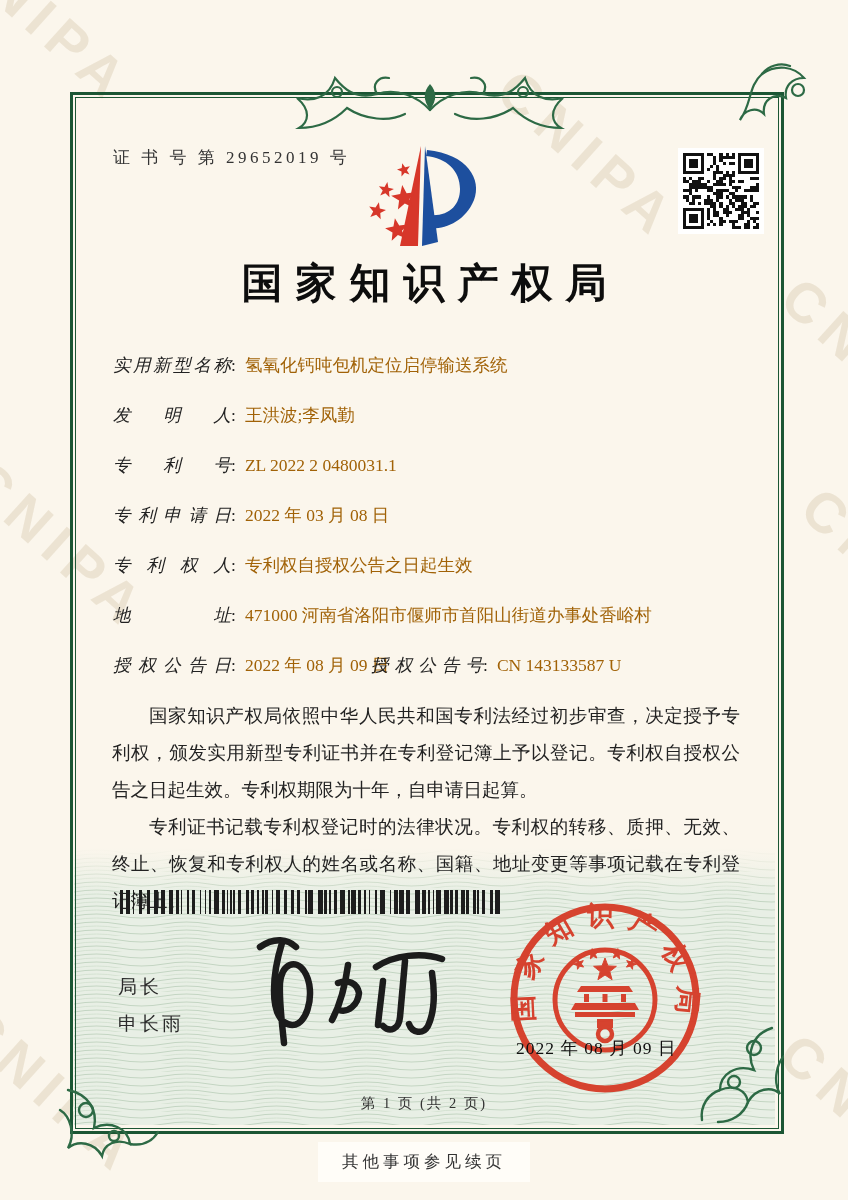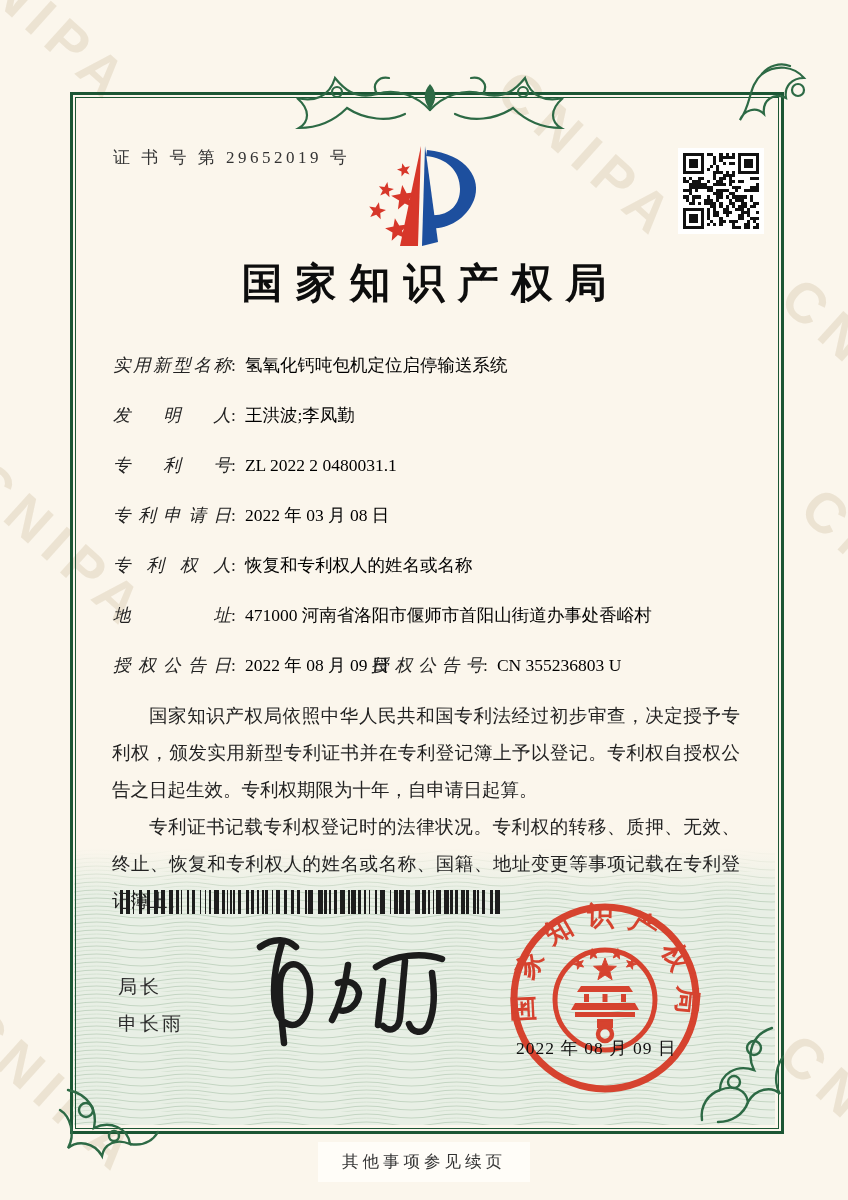--- a/index.html
+++ b/index.html
@@ -27,21 +27,21 @@
   .qr-grid i.b{background:#111;}
   .title{position:absolute;left:70px;top:256px;width:708px;text-align:center;
          font-size:41px;font-weight:bold;letter-spacing:13px;padding-left:13px;
          box-sizing:border-box;color:#0d0d0d;z-index:3;}
   
   .fields{position:absolute;left:113px;top:352px;width:600px;z-index:3;font-size:17.5px;}
   .frow{position:relative;height:50px;line-height:26px;}
   .f-label{display:inline-block;width:118px;text-align:justify;text-align-last:justify;
            font-weight:500;color:#222;vertical-align:top;font-style:italic;}
   .f-colon{margin-right:9px;color:#222;}
-  .f-value{color:#000000;}
+  .f-value{color:#a16207;}
   .fpair2{position:absolute;left:258px;top:0;}
   .fpair2 .f-label{width:112px;}
   
   .body-text{position:absolute;left:112px;top:698px;width:628px;z-index:3;
              font-size:18.5px;line-height:37px;text-align:justify;color:#222;}
   .body-text p{margin:0;text-indent:2em;}
   
   .barcode{position:absolute;left:120px;top:890px;width:394px;height:24px;z-index:3;
            display:flex;align-items:stretch;}
   .barcode i{display:block;height:100%;}
@@ -774,29 +774,29 @@
     <div class="frow">
       <span class="f-label">发明人</span><span class="f-colon">:</span><span class="f-value">王洪波;李凤勤</span>
     </div>
     <div class="frow">
       <span class="f-label">专利号</span><span class="f-colon">:</span><span class="f-value">ZL 2022 2 0480031.1</span>
     </div>
     <div class="frow">
       <span class="f-label">专利申请日</span><span class="f-colon">:</span><span class="f-value">2022 年 03 月 08 日</span>
     </div>
     <div class="frow">
-      <span class="f-label">专利权人</span><span class="f-colon">:</span><span class="f-value">恢复和专利权人的姓名或名称</span>
+      <span class="f-label">专利权人</span><span class="f-colon">:</span><span class="f-value">专利权自授权公告之日起生效</span>
     </div>
     <div class="frow">
       <span class="f-label">地址</span><span class="f-colon">:</span><span class="f-value">471000 河南省洛阳市偃师市首阳山街道办事处香峪村</span>
     </div>
     <div class="frow">
       <span class="f-label">授权公告日</span><span class="f-colon">:</span><span class="f-value">2022 年 08 月 09 日</span>
       <span class="fpair2">
-        <span class="f-label">授权公告号</span><span class="f-colon">:</span><span class="f-value">CN 355236803 U</span>
+        <span class="f-label">授权公告号</span><span class="f-colon">:</span><span class="f-value">CN 143133587 U</span>
       </span>
     </div>
   </div>
 
   <div class="body-text">
     <p>国家知识产权局依照中华人民共和国专利法经过初步审查，决定授予专利权，颁发实用新型专利证书并在专利登记簿上予以登记。专利权自授权公告之日起生效。专利权期限为十年，自申请日起算。</p>
     <p>专利证书记载专利权登记时的法律状况。专利权的转移、质押、无效、终止、恢复和专利权人的姓名或名称、国籍、地址变更等事项记载在专利登记簿上。</p>
   </div>
 
   <div class="barcode" id="barcode">
@@ -966,15 +966,16 @@
       <rect x="97.5" y="96" width="5" height="8" stroke="none"></rect>
       <rect x="116" y="96" width="5" height="8" stroke="none"></rect>
       <path d="M66,112 L134,112 L130,105 L70,105 Z" stroke="none"></path>
       <rect x="70" y="114" width="60" height="5" stroke="none"></rect>
       <rect x="92" y="121" width="16" height="9" stroke="none"></rect>
       <circle cx="100" cy="136" r="7" fill="none" stroke-width="4.5"></circle>
     </g>
   </svg>
   <div class="seal-date">2022 年 08 月 09 日</div>
 
+  <div class="page-num">第 1 页 (共 2 页)</div>
   <div class="cont-note">其他事项参见续页</div>
 
 </div>
 
 </body></html>

